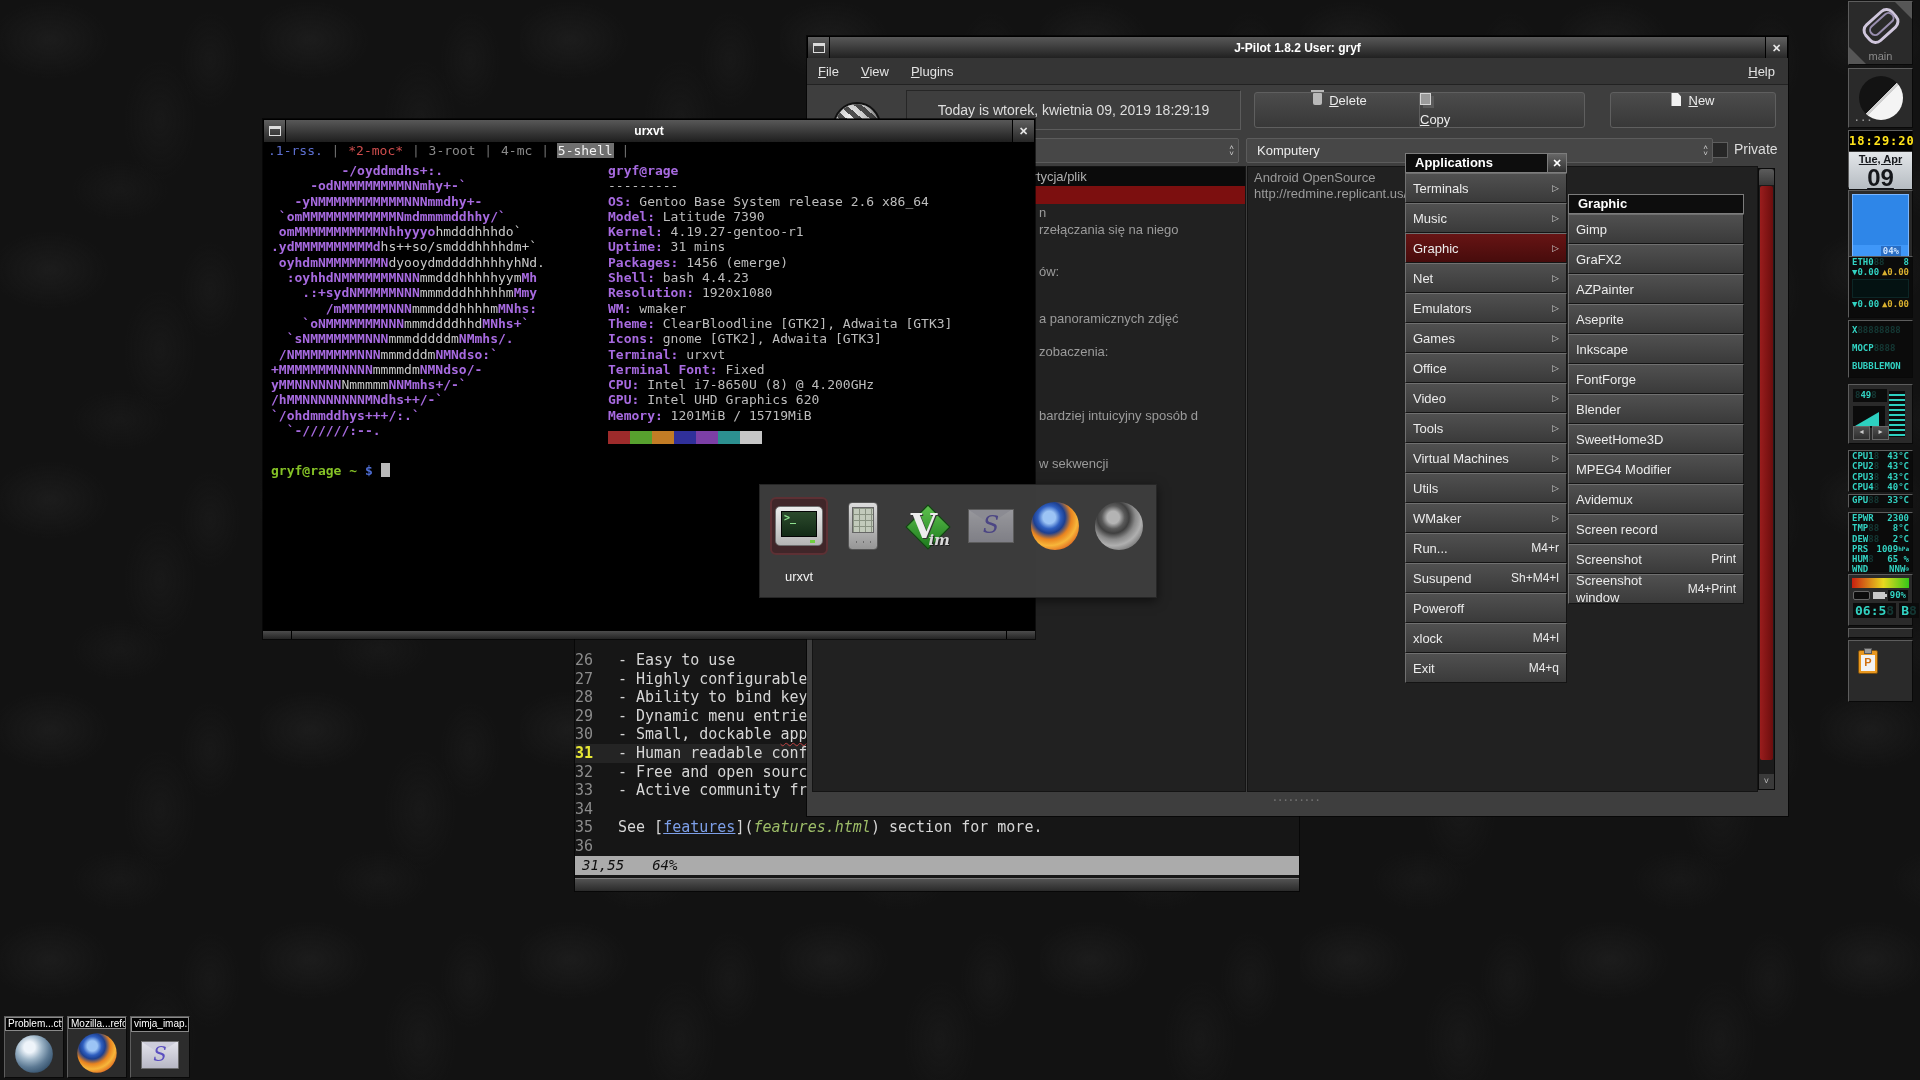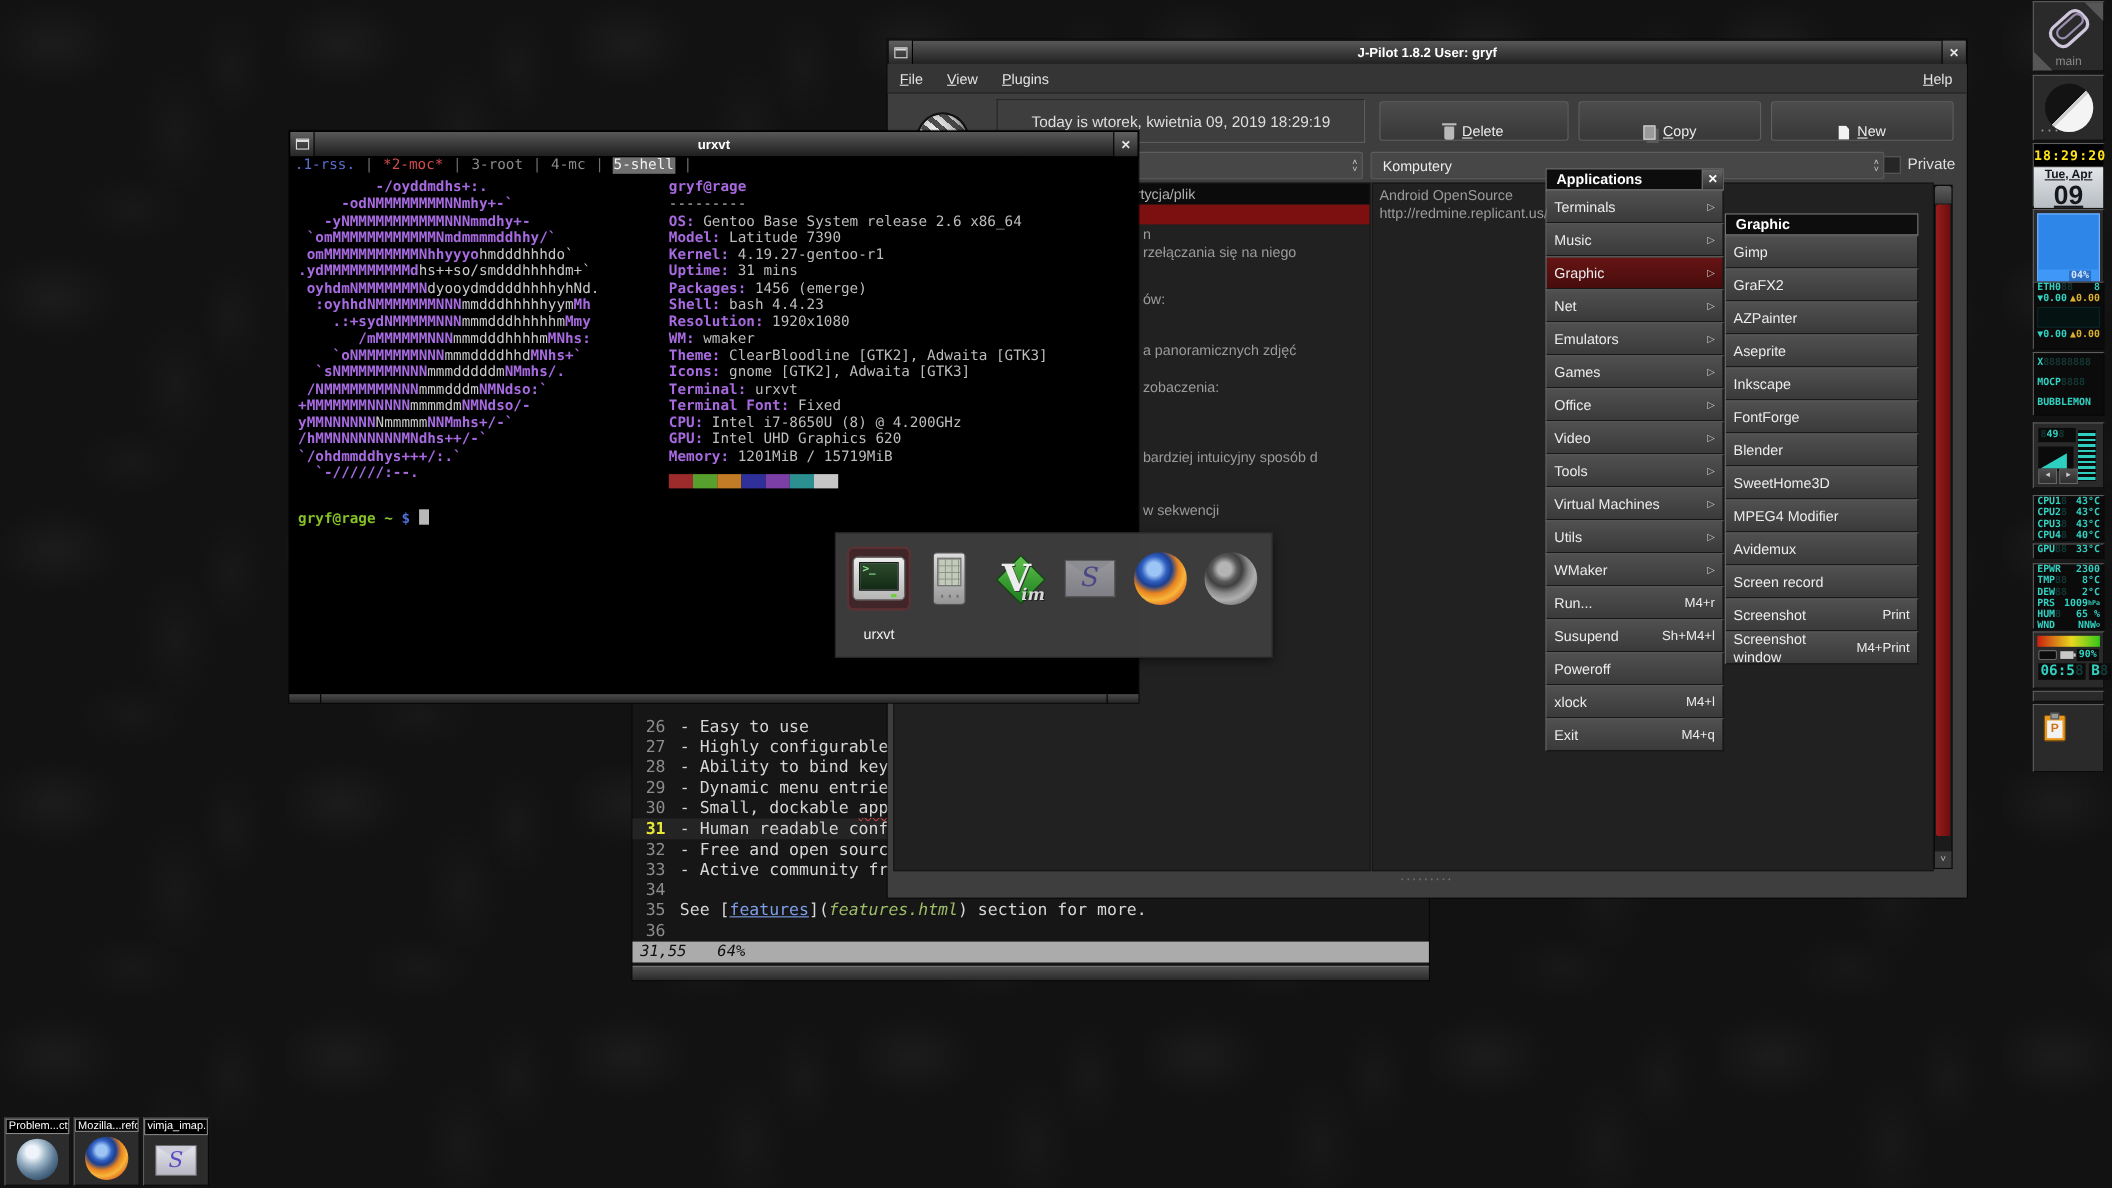--- a/index.html
+++ b/index.html
@@ -52,21 +52,21 @@
   #jp-appicon{position:absolute;left:26px;top:66px;width:44px;height:44px;border-radius:50%;
     background:radial-gradient(circle at 35% 30%,#f2f2f2,#b9b9b9 45%,#4a4a4a 80%,#222 100%);
     overflow:hidden;border:2px solid #111;}
   #jp-appicon:before{content:"";position:absolute;inset:0;
     background:repeating-linear-gradient(40deg,transparent 0 5px,#1c1c1c 5px 10px);opacity:.75;border-radius:50%;}
   #jp-dateframe{position:absolute;left:99px;top:54px;width:333px;height:38px;
     border-top:1px solid #262626;border-left:1px solid #262626;border-bottom:1px solid #5c5c5c;border-right:1px solid #5c5c5c;
     display:flex;align-items:center;justify-content:center;color:#dedede;font:14px "Liberation Sans",sans-serif;}
   .jp-btn{position:absolute;top:56px;height:34px;background:linear-gradient(#4c4c4c,#383838);
     border:1px solid #5f5f5f;border-radius:3px;color:#ececec;font:13px "Liberation Sans",sans-serif;
-    display:flex;align-items:flex-end;justify-content:center;gap:7px;}
+    display:flex;align-items:flex-start;justify-content:center;gap:7px;}
   .ic{display:inline-block;position:relative;}
   .ic-trash{width:9px;height:12px;background:#b9b9b9;border-radius:1px 1px 2px 2px;}
   .ic-trash:before{content:"";position:absolute;top:-3px;left:-2px;width:13px;height:2px;background:#b9b9b9;}
   .ic-copy{width:9px;height:11px;background:#9a9a9a;border:1px solid #d5d5d5;box-shadow:3px 3px 0 #5a5a5a;}
   .ic-new-doc{width:10px;height:13px;background:#f2f2f2;clip-path:polygon(0 0,65% 0,100% 30%,100% 100%,0 100%);}
   .jp-field{position:absolute;top:102px;height:25px;background:#474747;border:1px solid #5c5c5c;border-radius:2px;
     box-sizing:border-box;display:flex;align-items:center;color:#ececec;font:13px "Liberation Sans",sans-serif;}
   .jp-spin{margin-left:auto;margin-right:4px;display:flex;flex-direction:column;line-height:6px;font-size:8px;color:#cfcfcf;text-align:center;}
   #jp-entry{left:5px;width:427px;}
   #jp-combo{left:439px;width:467px;padding-left:10px;}
@@ -84,21 +84,21 @@
   #jp-scroll-btn{position:absolute;bottom:0;left:0;right:0;height:15px;background:#3a3a3a;color:#c0c0c0;
     font:9px/14px "Liberation Sans",sans-serif;text-align:center;}
   #jp-grip{position:absolute;left:0;right:0;top:757px;height:20px;text-align:center;color:#717171;
     font:bold 10px/16px "Liberation Sans",sans-serif;letter-spacing:2px;}
 
   
   #vim{left:575px;top:601px;width:724px;height:290px;background:#161616;z-index:10;}
   #vim-lines{position:absolute;top:50px;left:0;right:0;}
   .vline{display:flex;height:18.6px;font:15px/18.6px "DejaVu Sans Mono",monospace;white-space:pre;}
   .vline.cur{background:#242424;}
-  .vnr{width:30px;text-align:right;color:#8c8c8c;margin-right:13px;flex:none;}
+  .vnr{width:30px;color:#8c8c8c;margin-right:13px;flex:none;}
   .vline.cur .vnr{color:#e7e734;font-weight:bold;}
   .vtx .t{color:#d6d6d6}
   .vtx .lk{color:#7d9fe8;text-decoration:underline}
   .vtx .cd{color:#9dbd68;font-style:italic}
   .vtx .sq{color:#d6d6d6;text-decoration:underline wavy #c04040 1px;text-underline-offset:3px;}
   #vim-status{position:absolute;left:0;right:0;top:255px;height:19px;background:#ababab;color:#0e0e0e;
     font:italic 14px/19px "DejaVu Sans Mono",monospace;padding:0 7px;display:flex;box-sizing:border-box;}
   #vs-file{flex:1}#vs-pos{margin-right:28px}
   #vim-resize{position:absolute;left:0;right:0;bottom:0;height:12px;background:linear-gradient(#525252,#2a2a2a);border-top:1px solid #7c7c7c;}
 
@@ -273,21 +273,21 @@
       </div>
     <div id="jp-scroll">
       <div id="jp-scroll-cap"></div>
       <div id="jp-thumb"></div>
       <div id="jp-scroll-btn">˅</div>
     </div>
     <div id="jp-grip">·········</div>
   <div class="jp-btn" style="left: 447px; width: 170px;">
         <span class="ic ic-trash"></span>
         <span><u>D</u>elete</span>
-      </div><div class="jp-btn" style="left: 628px; width: 164px;">
+      </div><div class="jp-btn" style="left: 612px; width: 164px; flex-direction: column;">
         <span class="ic ic-copy"></span>
         <span><u>C</u>opy</span>
       </div><div class="jp-btn" style="left: 803px; width: 164px;">
         <span class="ic ic-new-doc"></span>
         <span><u>N</u>ew</span>
       </div></div>
 
   
   <div class="window" id="terminal">
     <div class="titlebar">

